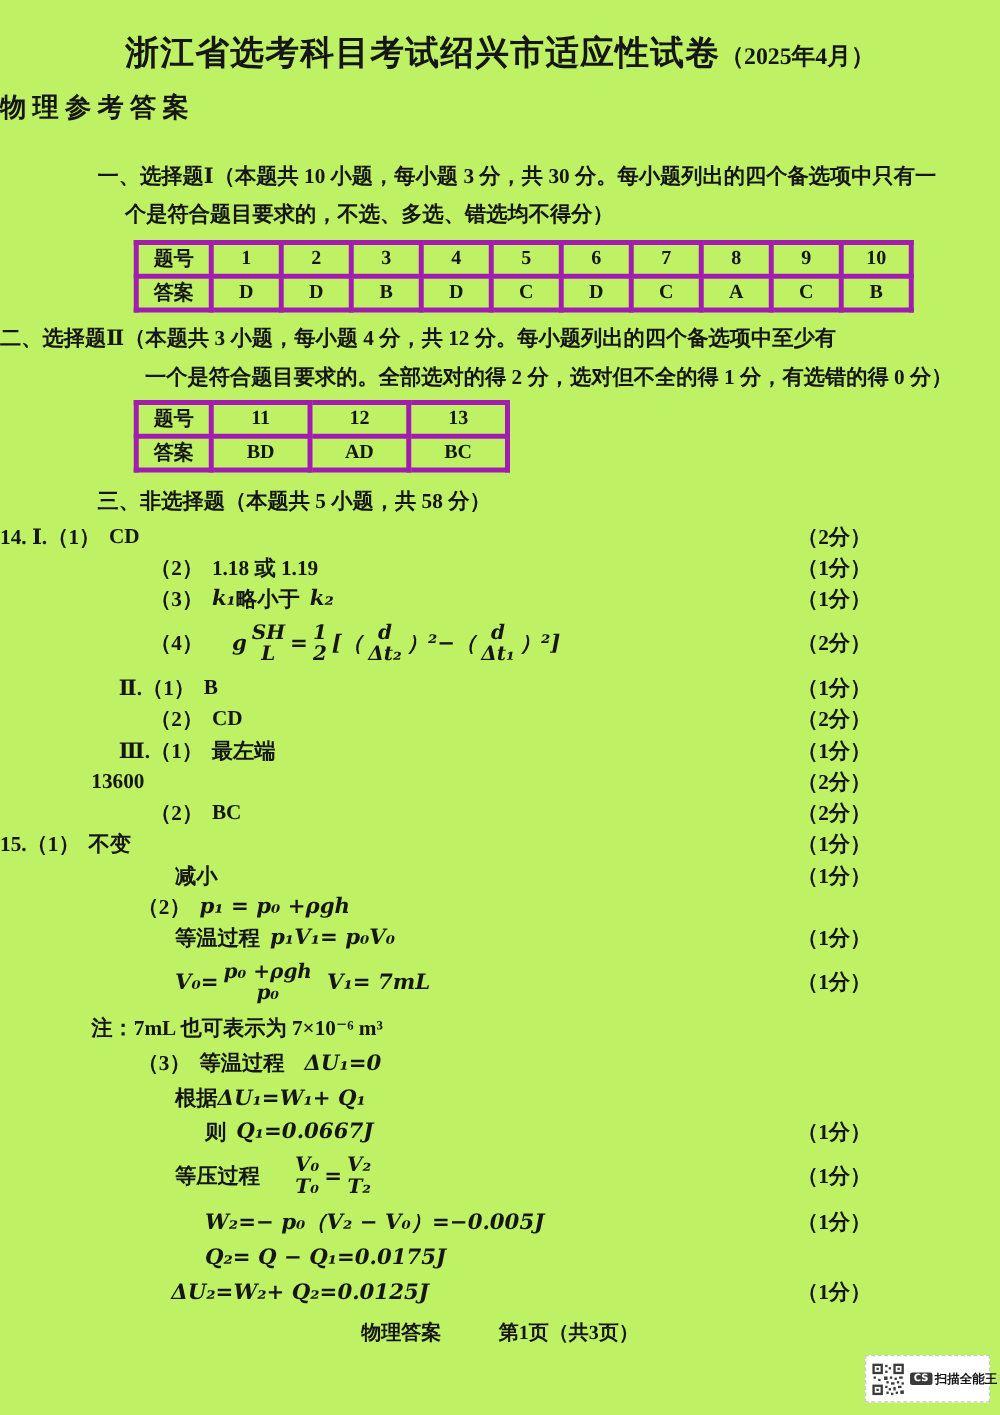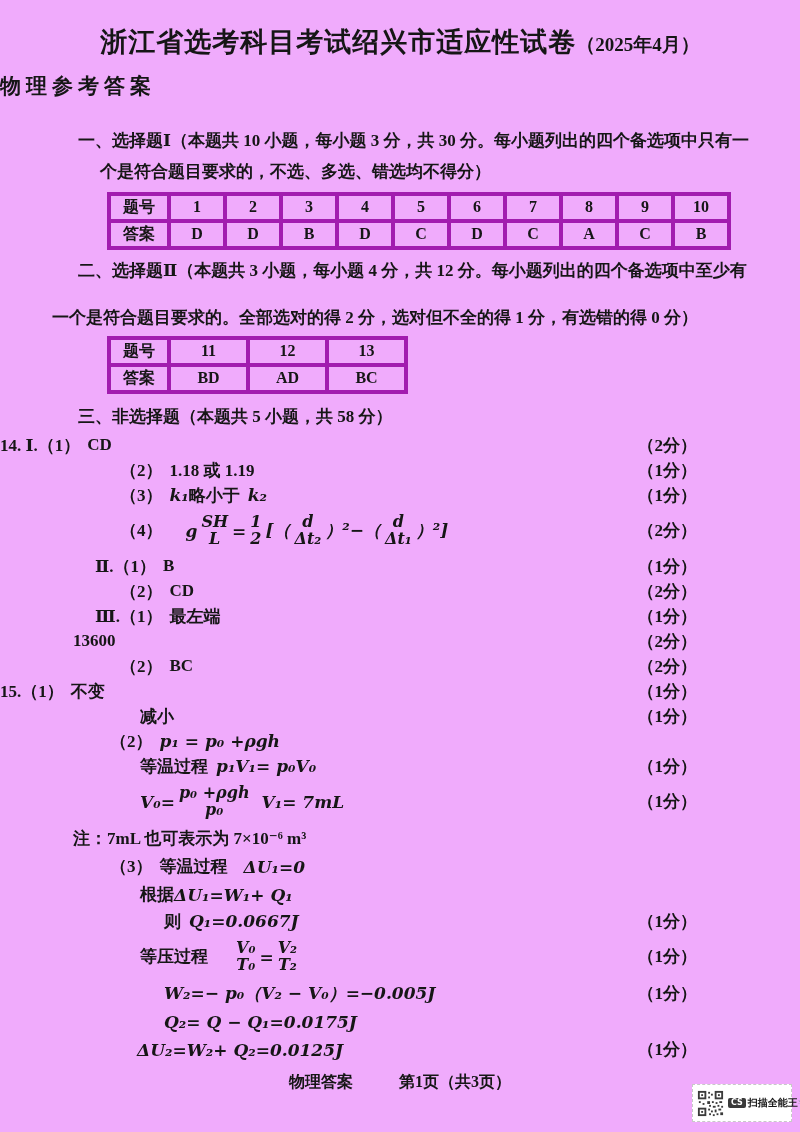--- a/index.html
+++ b/index.html
@@ -1,30 +1,30 @@
 <!DOCTYPE html>
 <html><head>
 <meta charset="utf-8">
 <style>
   html,body{margin:0;padding:0;background:#e9e9e7;}
   .page{
     width:800px;height:1132px;margin:0 auto;position:relative;overflow:hidden;
-    background:#f0abfc;color:#161616;
+    background:#bef264;color:#161616;
     font-family:"Liberation Serif","DejaVu Serif",serif;font-weight:700;
   }
   .m{font-style:italic;font-family:"DejaVu Serif","Liberation Serif",serif;}
   .zh{font-style:normal;}
   .title{ text-align:center;padding-top:24px;font-size:27px;font-weight:800;letter-spacing:1px;white-space:nowrap;}
   .title .suffix{font-size:19px;letter-spacing:0;}
   .subtitle{font-size:21px;font-weight:800;margin-top:12px;letter-spacing:5px;}
   .h{font-size:17px;font-weight:800;white-space:nowrap;line-height:1.35;}
   .h.l1a{padding-left:78px;margin-top:30px;}
   .h.l1b{padding-left:100px;margin-top:8px;}
-  .h.l2a{padding-left:78px;margin-top:10px;}
-  .h.l2b{padding-left:52px;margin-top:24px;}
+  .h.l2a{margin-top:10px;}
+  .h.l2b{padding-left:116px;margin-top:8px;}
   .h.l3{padding-left:78px;margin-top:12px;}
   table.anstab{border-collapse:collapse;margin-left:107px;margin-top:8px;
     font-size:16px;font-weight:700;text-align:center;border:2px solid #111;}
   table.anstab td{border:4px solid #a21caf;height:23px;padding:0;}
   table.t1 td{width:52px;} table.t1 td.hd{width:56px;}
   table.t2 td{width:75px;} table.t2 td.hd{width:56px;}
   table.t2{margin-top:6px;}
   .ans{margin-top:4px;font-size:17px;}
   .line{position:relative;height:25px;display:flex;align-items:center;white-space:nowrap;}
   .line.tall{height:46px;}

